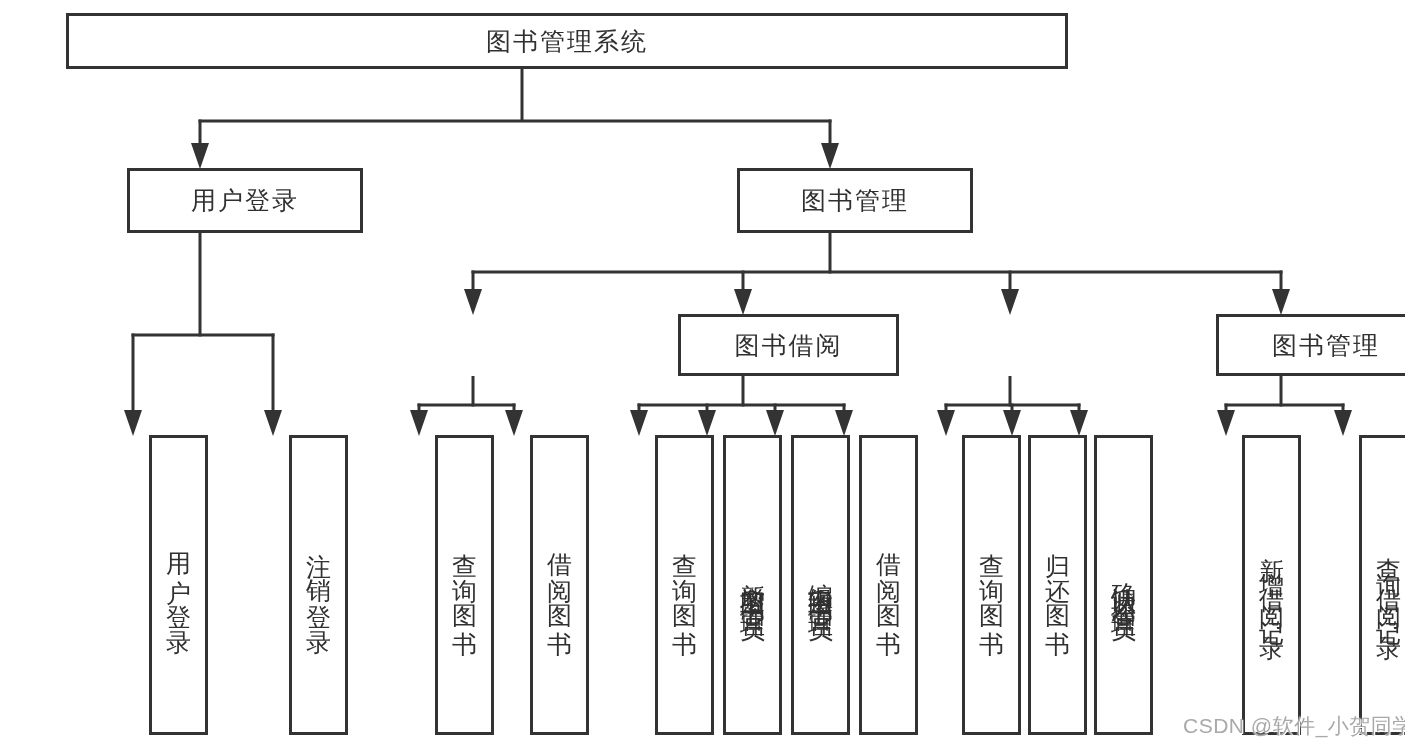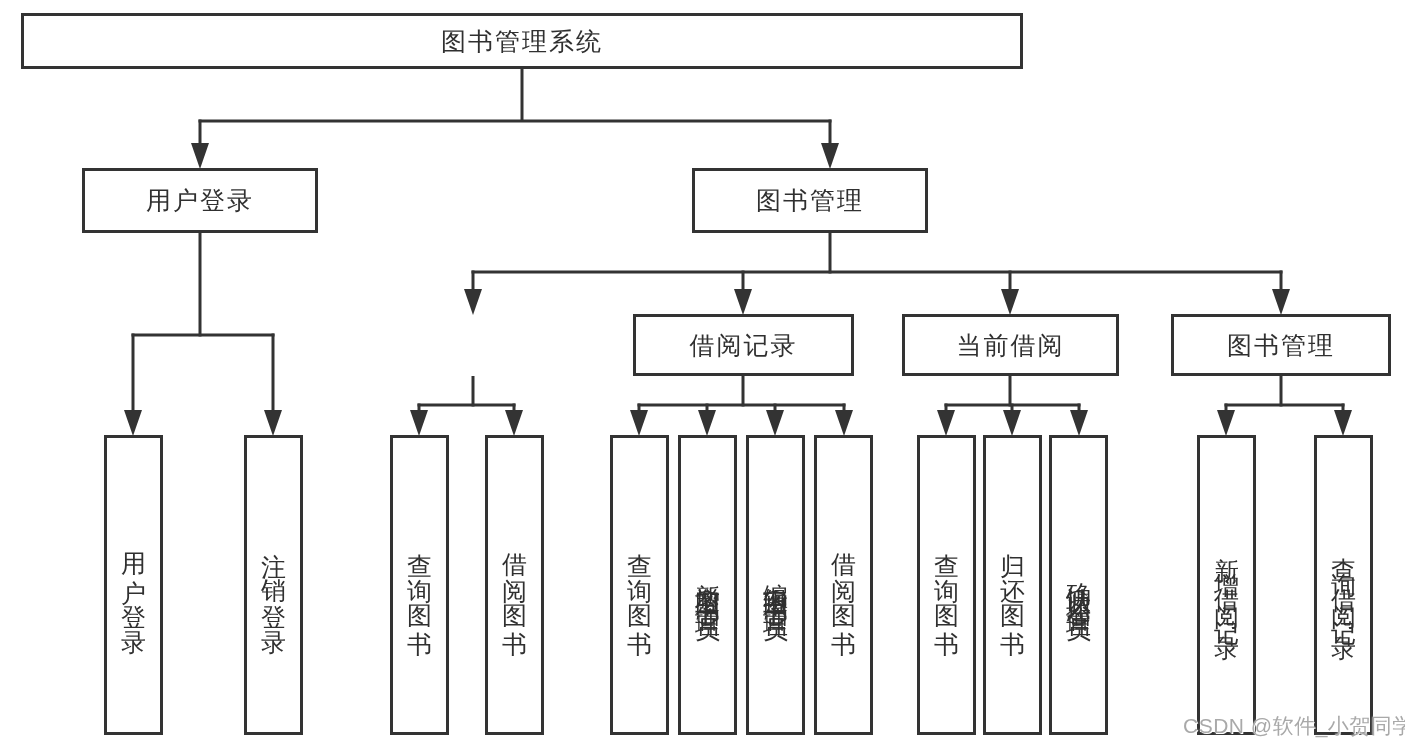--- a/index.html
+++ b/index.html
@@ -12,20 +12,21 @@
     overflow: hidden;
   }
   #wires { position: absolute; left: 0; top: 0; z-index: 0; }
   .box {
     position: absolute;
     box-sizing: border-box;
     border: 3px solid #333333;
     background: #ffffff;
     color: #303030;
     z-index: 1;
+    margin-left: 45px;
   }
   .hbox {
     display: flex;
     align-items: center;
     justify-content: center;
     font-size: 25px;
     letter-spacing: 2px;
   }
   .vbox {
     writing-mode: vertical-rl;
@@ -123,22 +124,21 @@
       <polygon points="1217,410 1235,410 1226,436"></polygon>
       <polygon points="1334,410 1352,410 1343,436"></polygon>
     </g>
   </svg>
 
   <div class="box hbox" style="left:21px; top:13px; width:1002px; height:56px;">图书管理系统</div>
 
   <div class="box hbox lvl2" style="left:82px;">用户登录</div>
   <div class="box hbox lvl2" style="left:692px;">图书管理</div>
 
-  <div class="box hbox lvl3" style="left:633px; width:221px;">借阅记录</div>
-  <div class="box hbox lvl3" style="left:902px; width:217px;">当前借阅</div>
+  <div class="box hbox lvl3" style="left:633px; width:221px;">图书借阅</div>
   <div class="box hbox lvl3" style="left:1171px; width:220px;">图书管理</div>
 
   <div class="box vbox v4" style="left:104px;">用户登录</div>
   <div class="box vbox v4" style="left:244px;">注销登录</div>
 
   <div class="box vbox v4" style="left:390px;">查询图书</div>
   <div class="box vbox v4" style="left:485px;">借阅图书</div>
 
   <div class="box vbox v4" style="left:610px;">查询图书</div>
   <div class="box vbox v9" style="left:678px;">新增图书（管理员）</div>

